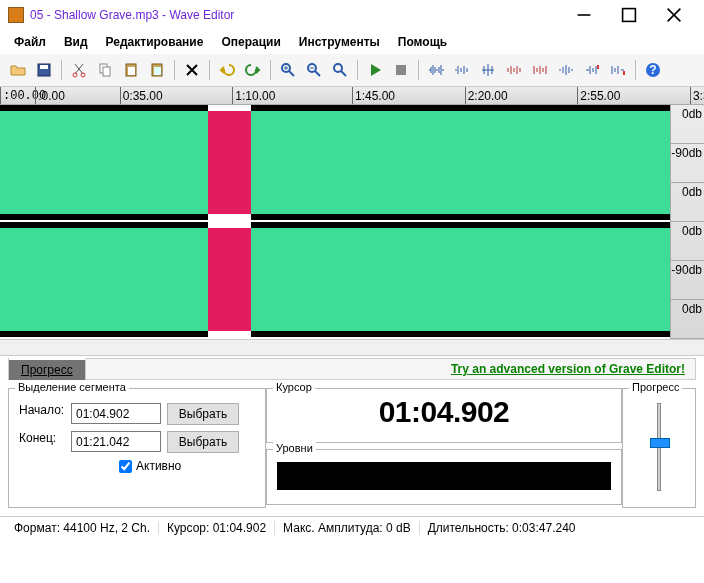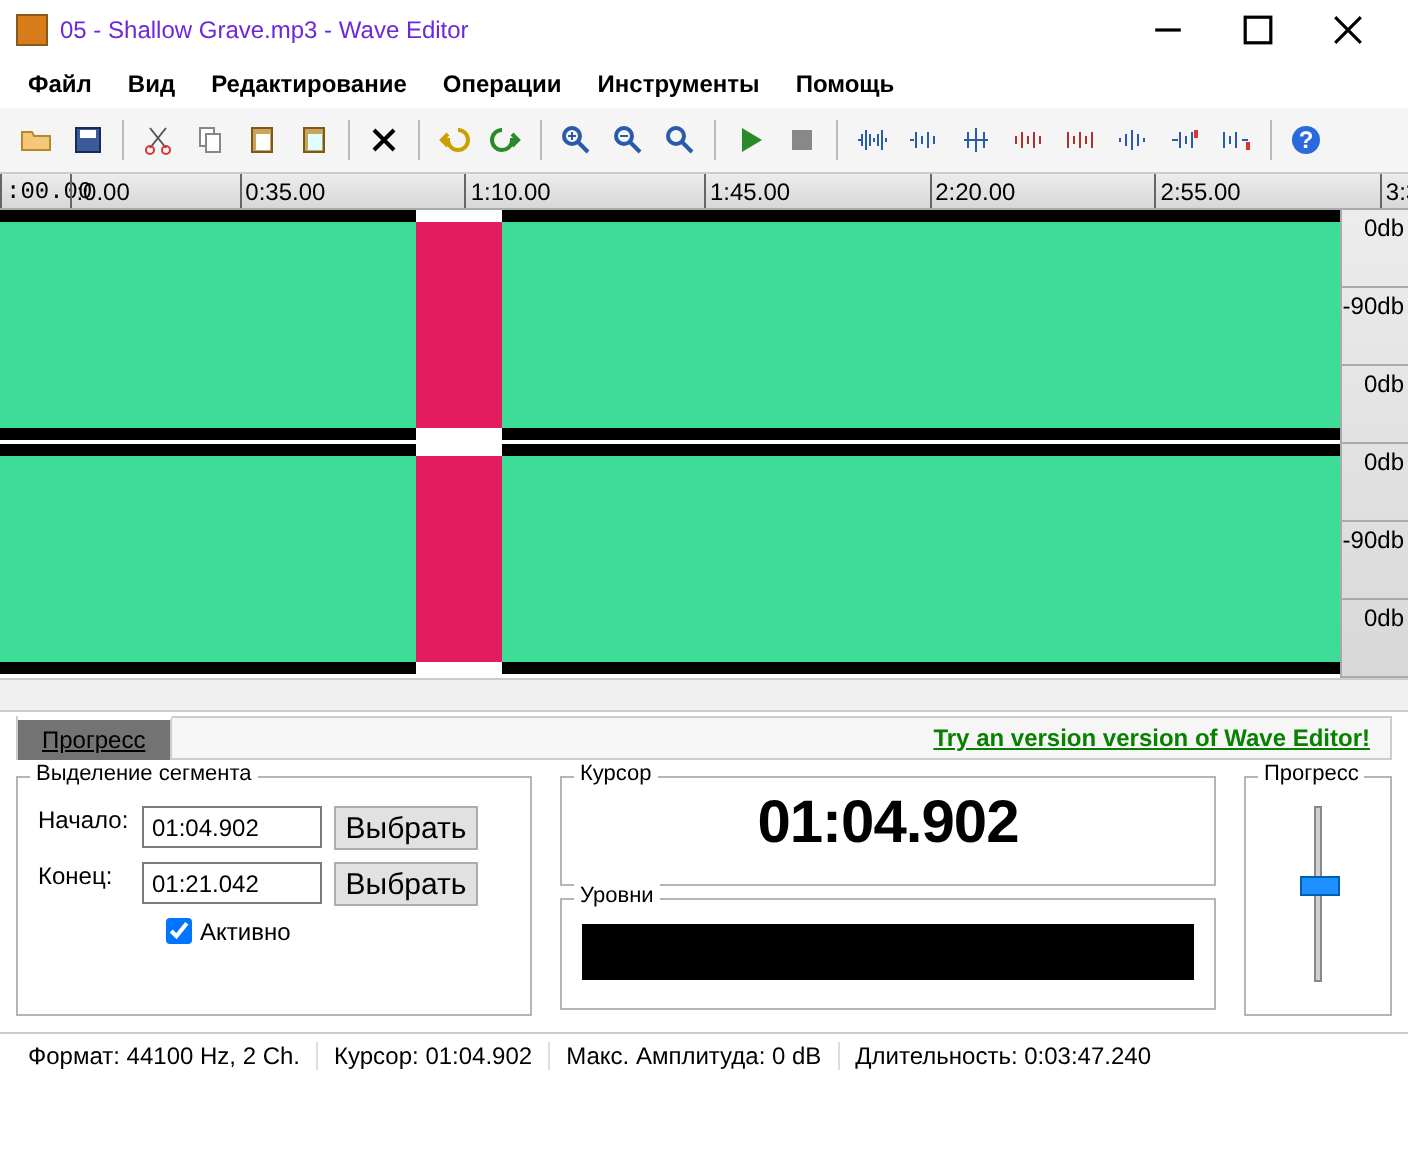--- a/index.html
+++ b/index.html
@@ -37,29 +37,29 @@
 
 .hscroll { height: 17px; background: #f0f0f0; border-top: 1px solid #ccc; border-bottom: 1px solid #ccc; }
 
 
 .lower { padding: 2px 8px 8px; }
 .promo-row { display: flex; align-items: center; border: 1px solid #ccc; background: #f6f6f6; height: 22px; }
 .tab { padding: 3px 12px; background: #737373; border-right: 1px solid #ccc; border-top: 2px solid #fff; margin-top: -1px; text-decoration: underline; }
 .promo { flex: 1; text-align: right; padding-right: 10px; }
 .promo a { color: #088000; font-weight: bold; text-decoration: underline; }
 
-.control-row { display: flex; gap: 14px; margin-top: 8px; }
+.control-row { display: flex; margin-top: 8px; }
 .group { border: 1px solid #b5b5b5; padding: 8px 10px 10px; position: relative; }
 .group .legend { position: absolute; top: -8px; left: 6px; background: #fff; padding: 0 3px; font-size: 11px; }
 .seg-group { width: 258px; }
 .seg-row { display: flex; align-items: flex-start; gap: 6px; margin-top: 6px; }
 .seg-row label { width: 46px; }
 .seg-row input[type=text] { width: 90px; height: 21px; border: 1px solid #7a7a7a; padding: 0 4px; font-size: 12px; }
-.seg-row button { width: 72px; height: 22px; background: #e1e1e1; border: 1px solid #adadad; font-size: 15px; }
-.chk-row { margin-top: 6px; margin-left: 64px; display: flex; align-items: flex-start; gap: 4px; }
+.seg-row button { width: 72px; height: 22px; background: #e1e1e1; border: 1px solid #adadad; font-size: 12px; }
+.chk-row { margin-top: 6px; margin-left: 100px; display: flex; align-items: center; gap: 4px; }
 
 .cursor-col { flex: 1; display: flex; flex-direction: column; gap: 6px; }
 .cursor-group { height: 55px; }
 .cursor-time { font-size: 30px; font-weight: bold; text-align: center; margin-top: -2px; letter-spacing: -0.5px; }
 .levels-group { height: 56px; }
 .levels-bar { height: 28px; background: #000; margin-top: 4px; }
 
 .vol-group { width: 74px; height: 120px; display:flex; justify-content:center; }
 .slider-track { width: 4px; height: 88px; background: #d0d0d0; border:1px solid #888; position:relative; margin-top: 6px; }
 .slider-thumb { position:absolute; left:-8px; width:20px; height:10px; background:#1e90ff; border:1px solid #0060b0; }
@@ -277,21 +277,21 @@
       <div>-90db</div>
       <div>0db</div>
     </div>
 </div>
 
 <div class="hscroll"></div>
 
 <div class="lower">
   <div class="promo-row">
     <div class="tab">Прогресс</div>
-    <div class="promo"><a>Try an version version of Wave Editor!</a></div>
+    <div class="promo"><a>Try an advanced version of Grave Editor!</a></div>
   </div>
 
   <div class="control-row">
     <div class="group seg-group">
       <div class="legend">Выделение сегмента</div>
       <div class="seg-row">
         <label>Начало:</label>
         <input type="text" value="01:04.902" style="">
         <button>Выбрать</button>
       </div>

